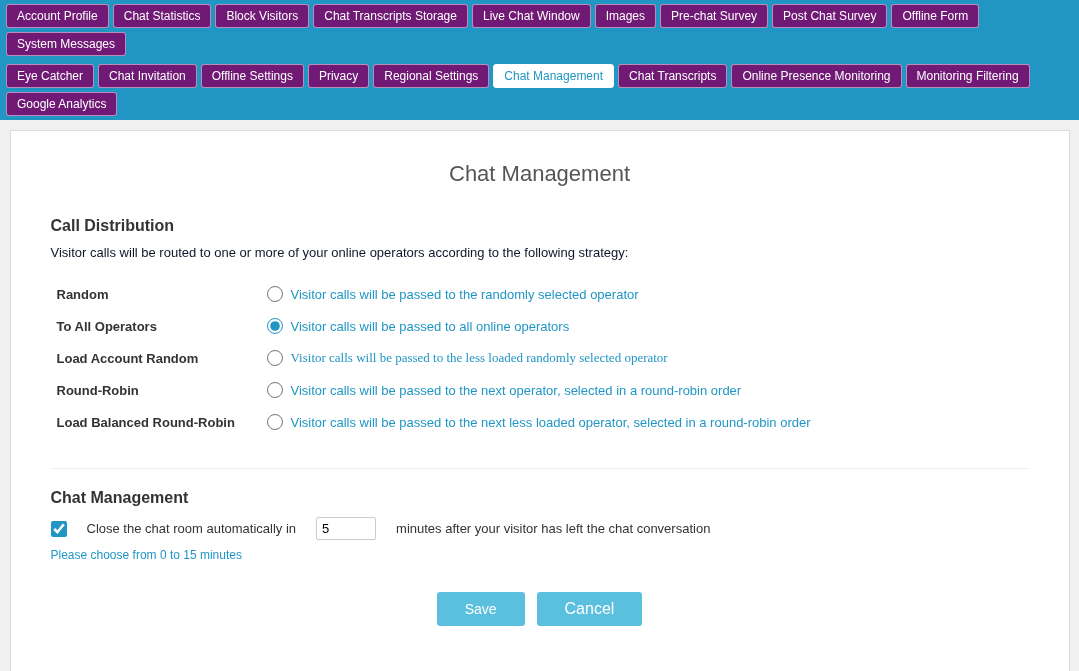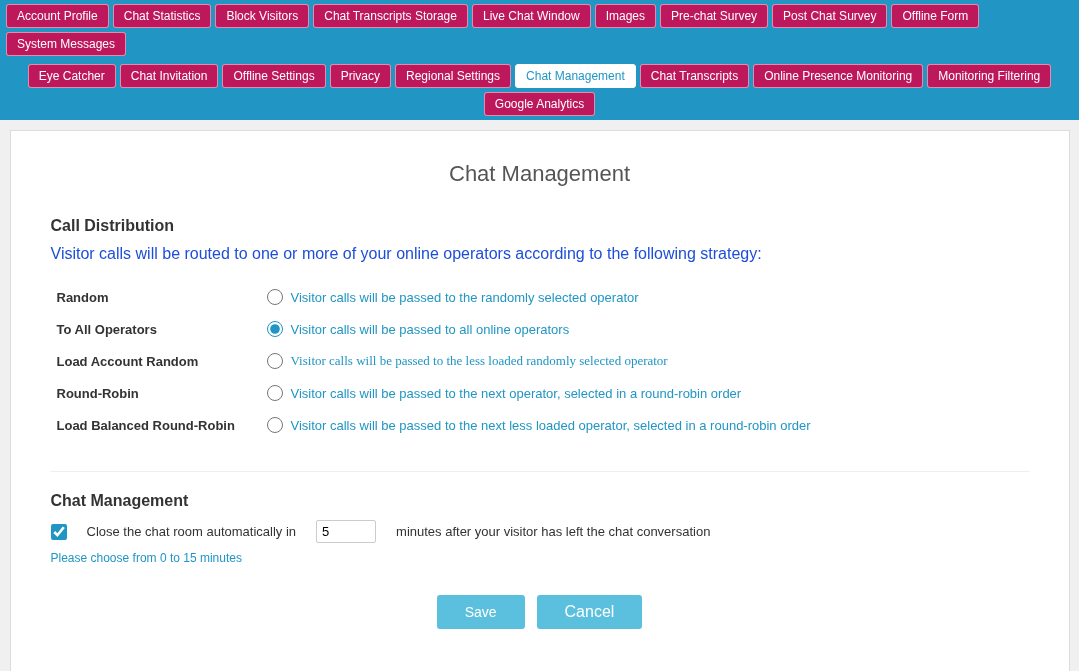--- a/index.html
+++ b/index.html
@@ -11,24 +11,23 @@
       display: flex;
       flex-wrap: wrap;
       gap: 4px;
     }
     .nav-bar-bottom {
       background: #2196c4;
       padding: 4px 6px;
       display: flex;
       flex-wrap: wrap;
       gap: 4px;
-      justify-content: center;
     }
     .nav-btn {
-      background: #be185d;
+      background: #701a75;
       color: #fff;
       border: 1px solid rgba(255,255,255,0.5);
       padding: 4px 10px;
       border-radius: 3px;
       cursor: pointer;
       font-size: 12px;
       white-space: nowrap;
     }
     .nav-btn.active {
       background: #fff;
@@ -54,22 +53,22 @@
     }
 
     .section-title {
       font-size: 16px;
       font-weight: bold;
       color: #333;
       margin-bottom: 10px;
     }
 
     .section-desc {
-      font-size: 16px;
-      color: #1d4ed8;
+      font-size: 13px;
+      color: #0f172a;
       margin-bottom: 18px;
     }
 
     .distribution-table {
       width: 100%;
       border-collapse: collapse;
       margin-bottom: 30px;
     }
     .distribution-table td {
       padding: 8px 6px;

